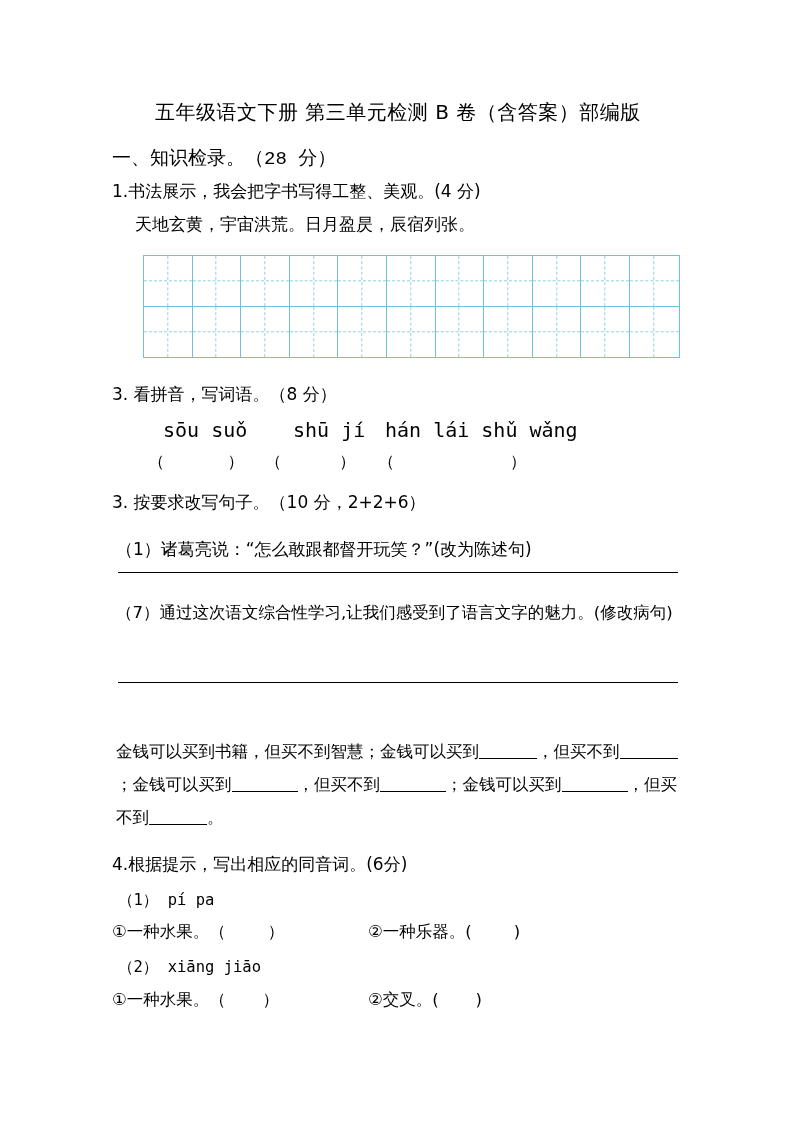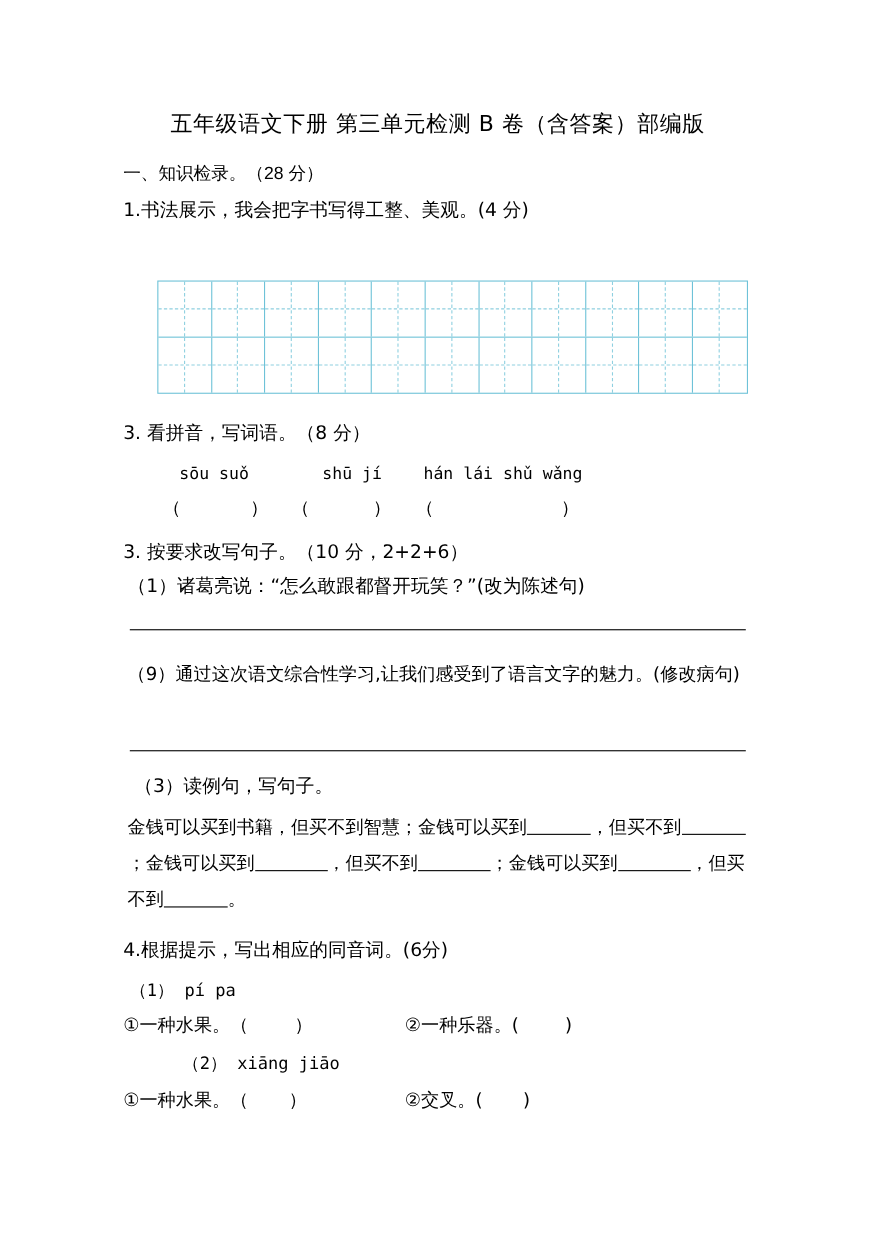--- a/index.html
+++ b/index.html
@@ -30,41 +30,41 @@
     top: 97px;
     font-size: 20px;
     line-height: 30px;
     letter-spacing: 0.5px;
     white-space: nowrap;
     font-family: "DejaVu Sans", "Liberation Sans", sans-serif;
   }
   .sec-head {
     position: absolute;
     left: 112px;
-    font-size: 16px;
+    font-size: 19px;
     line-height: 26px;
     white-space: nowrap;
-    font-family: Liberation Sans, sans-serif;
+    font-family: Liberation Mono, monospace;
   }
   .q-line {
     position: absolute;
     font-size: 17px;
     line-height: 26px;
     white-space: nowrap;
     font-family: "DejaVu Sans", "Liberation Sans", sans-serif;
   }
   .q-wrap {
     position: absolute;
     font-size: 16.5px;
     line-height: 30px;
     font-family: "DejaVu Sans", "Liberation Sans", sans-serif;
   }
   .pinyin {
     position: absolute;
-    font-size: 15px;
+    font-size: 20px;
     line-height: 24px;
     white-space: pre;
     font-family: "DejaVu Sans Mono", "Liberation Mono", monospace;
   }
   .paren-row {
     position: absolute;
     font-size: 16.5px;
     line-height: 24px;
     white-space: pre;
     font-family: "DejaVu Sans", "Liberation Sans", sans-serif;
@@ -137,20 +137,21 @@
 <body>
 
 <div class="page">
 
   <div class="doc-title">五年级语文下册 第三单元检测 B 卷（含答案）部编版</div>
 
   <div class="sec-head" style="top:146px;">一、知识检录。（28 分）</div>
 
   <div class="q-line" style="left:112px; top:178px;">1.书法展示，我会把字书写得工整、美观。(4 分)</div>
 
+  <div class="q-line" style="left:135px; top:211px;">天地玄黄，宇宙洪荒。日月盈昃，辰宿列张。</div>
 
   <div class="grid-wrap" id="tianzige">
       <div class="grid-row">
         <div class="grid-cell"></div>
         <div class="grid-cell"></div>
         <div class="grid-cell"></div>
         <div class="grid-cell"></div>
         <div class="grid-cell"></div>
         <div class="grid-cell"></div>
         <div class="grid-cell"></div>
@@ -179,35 +180,34 @@
   <div class="pinyin" style="left:163px; top:418px;">sōu suǒ</div>
   <div class="pinyin" style="left:293px; top:418px;">shū jí</div>
   <div class="pinyin" style="left:385px; top:418px;">hán lái shǔ wǎng</div>
 
   <div class="paren-row" style="left:148px; top:450px;">（            ）</div>
   <div class="paren-row" style="left:265px; top:450px;">（           ）</div>
   <div class="paren-row" style="left:378px; top:450px;">（                      ）</div>
 
   <div class="q-line" style="left:112px; top:489px;">3. 按要求改写句子。（10 分，2+2+6）</div>
 
-  <div class="q-line" style="left:116px; top:520px;">（1）诸葛亮说：“怎么敢跟都督开玩笑？”(改为陈述句)</div>
+  <div class="q-line" style="left:116px; top:536px;">（1）诸葛亮说：“怎么敢跟都督开玩笑？”(改为陈述句)</div>
 
   <div class="answer-rule" style="left:118px; top:572px; width:560px;"></div>
 
-  <div class="q-wrap" style="left:116px; top:598px; width:566px;">（9）通过这次语文综合性学习,让我们感受到了语言文字的魅力。(修改病句)</div>
+  <div class="q-wrap" style="left:116px; top:598px; width:566px;">（7）通过这次语文综合性学习,让我们感受到了语言文字的魅力。(修改病句)</div>
 
   <div class="answer-rule" style="left:118px; top:682px; width:560px;"></div>
 
-  <div class="q-line" style="left:122px; top:702px;">（3）读例句，写句子。</div>
 
   <div class="q-wrap" style="left:116px; top:735px; width:568px; line-height:33px;"><span>金钱可以买到书籍，但买不到智慧；金钱可以买到</span><span class="blank b-sm"></span><span>，但买不</span><span>到</span><span class="blank b-sm"></span><span>；金钱可以买到</span><span class="blank b-md"></span><span>，但买不到</span><span class="blank b-md"></span><span>；金钱可</span><span>以买到</span><span class="blank b-md"></span><span>，但买不到</span><span class="blank b-sm"></span><span>。</span></div>
 
   <div class="q-line" style="left:112px; top:851px;">4.根据提示，写出相应的同音词。(6分)</div>
 
   <div class="q-line" style="left:118px; top:887px; font-family:'DejaVu Sans Mono','Liberation Mono',monospace; font-size:15.5px;">（1） pí pa</div>
   <div class="paren-row" style="left:112px; top:920px;">①一种水果。（        ）</div>
   <div class="paren-row" style="left:368px; top:920px;">②一种乐器。(        )</div>
 
-  <div class="q-line" style="left:118px; top:954px; font-family:'DejaVu Sans Mono','Liberation Mono',monospace; font-size:15.5px;margin-left:48px;">（2） xiāng jiāo</div>
+  <div class="q-line" style="left:118px; top:954px; font-family:'DejaVu Sans Mono','Liberation Mono',monospace; font-size:15.5px;">（2） xiāng jiāo</div>
   <div class="paren-row" style="left:112px; top:988px;">①一种水果。（       ）</div>
   <div class="paren-row" style="left:368px; top:988px;">②交叉。(       )</div>
 
 </div>
 
 </body></html>

